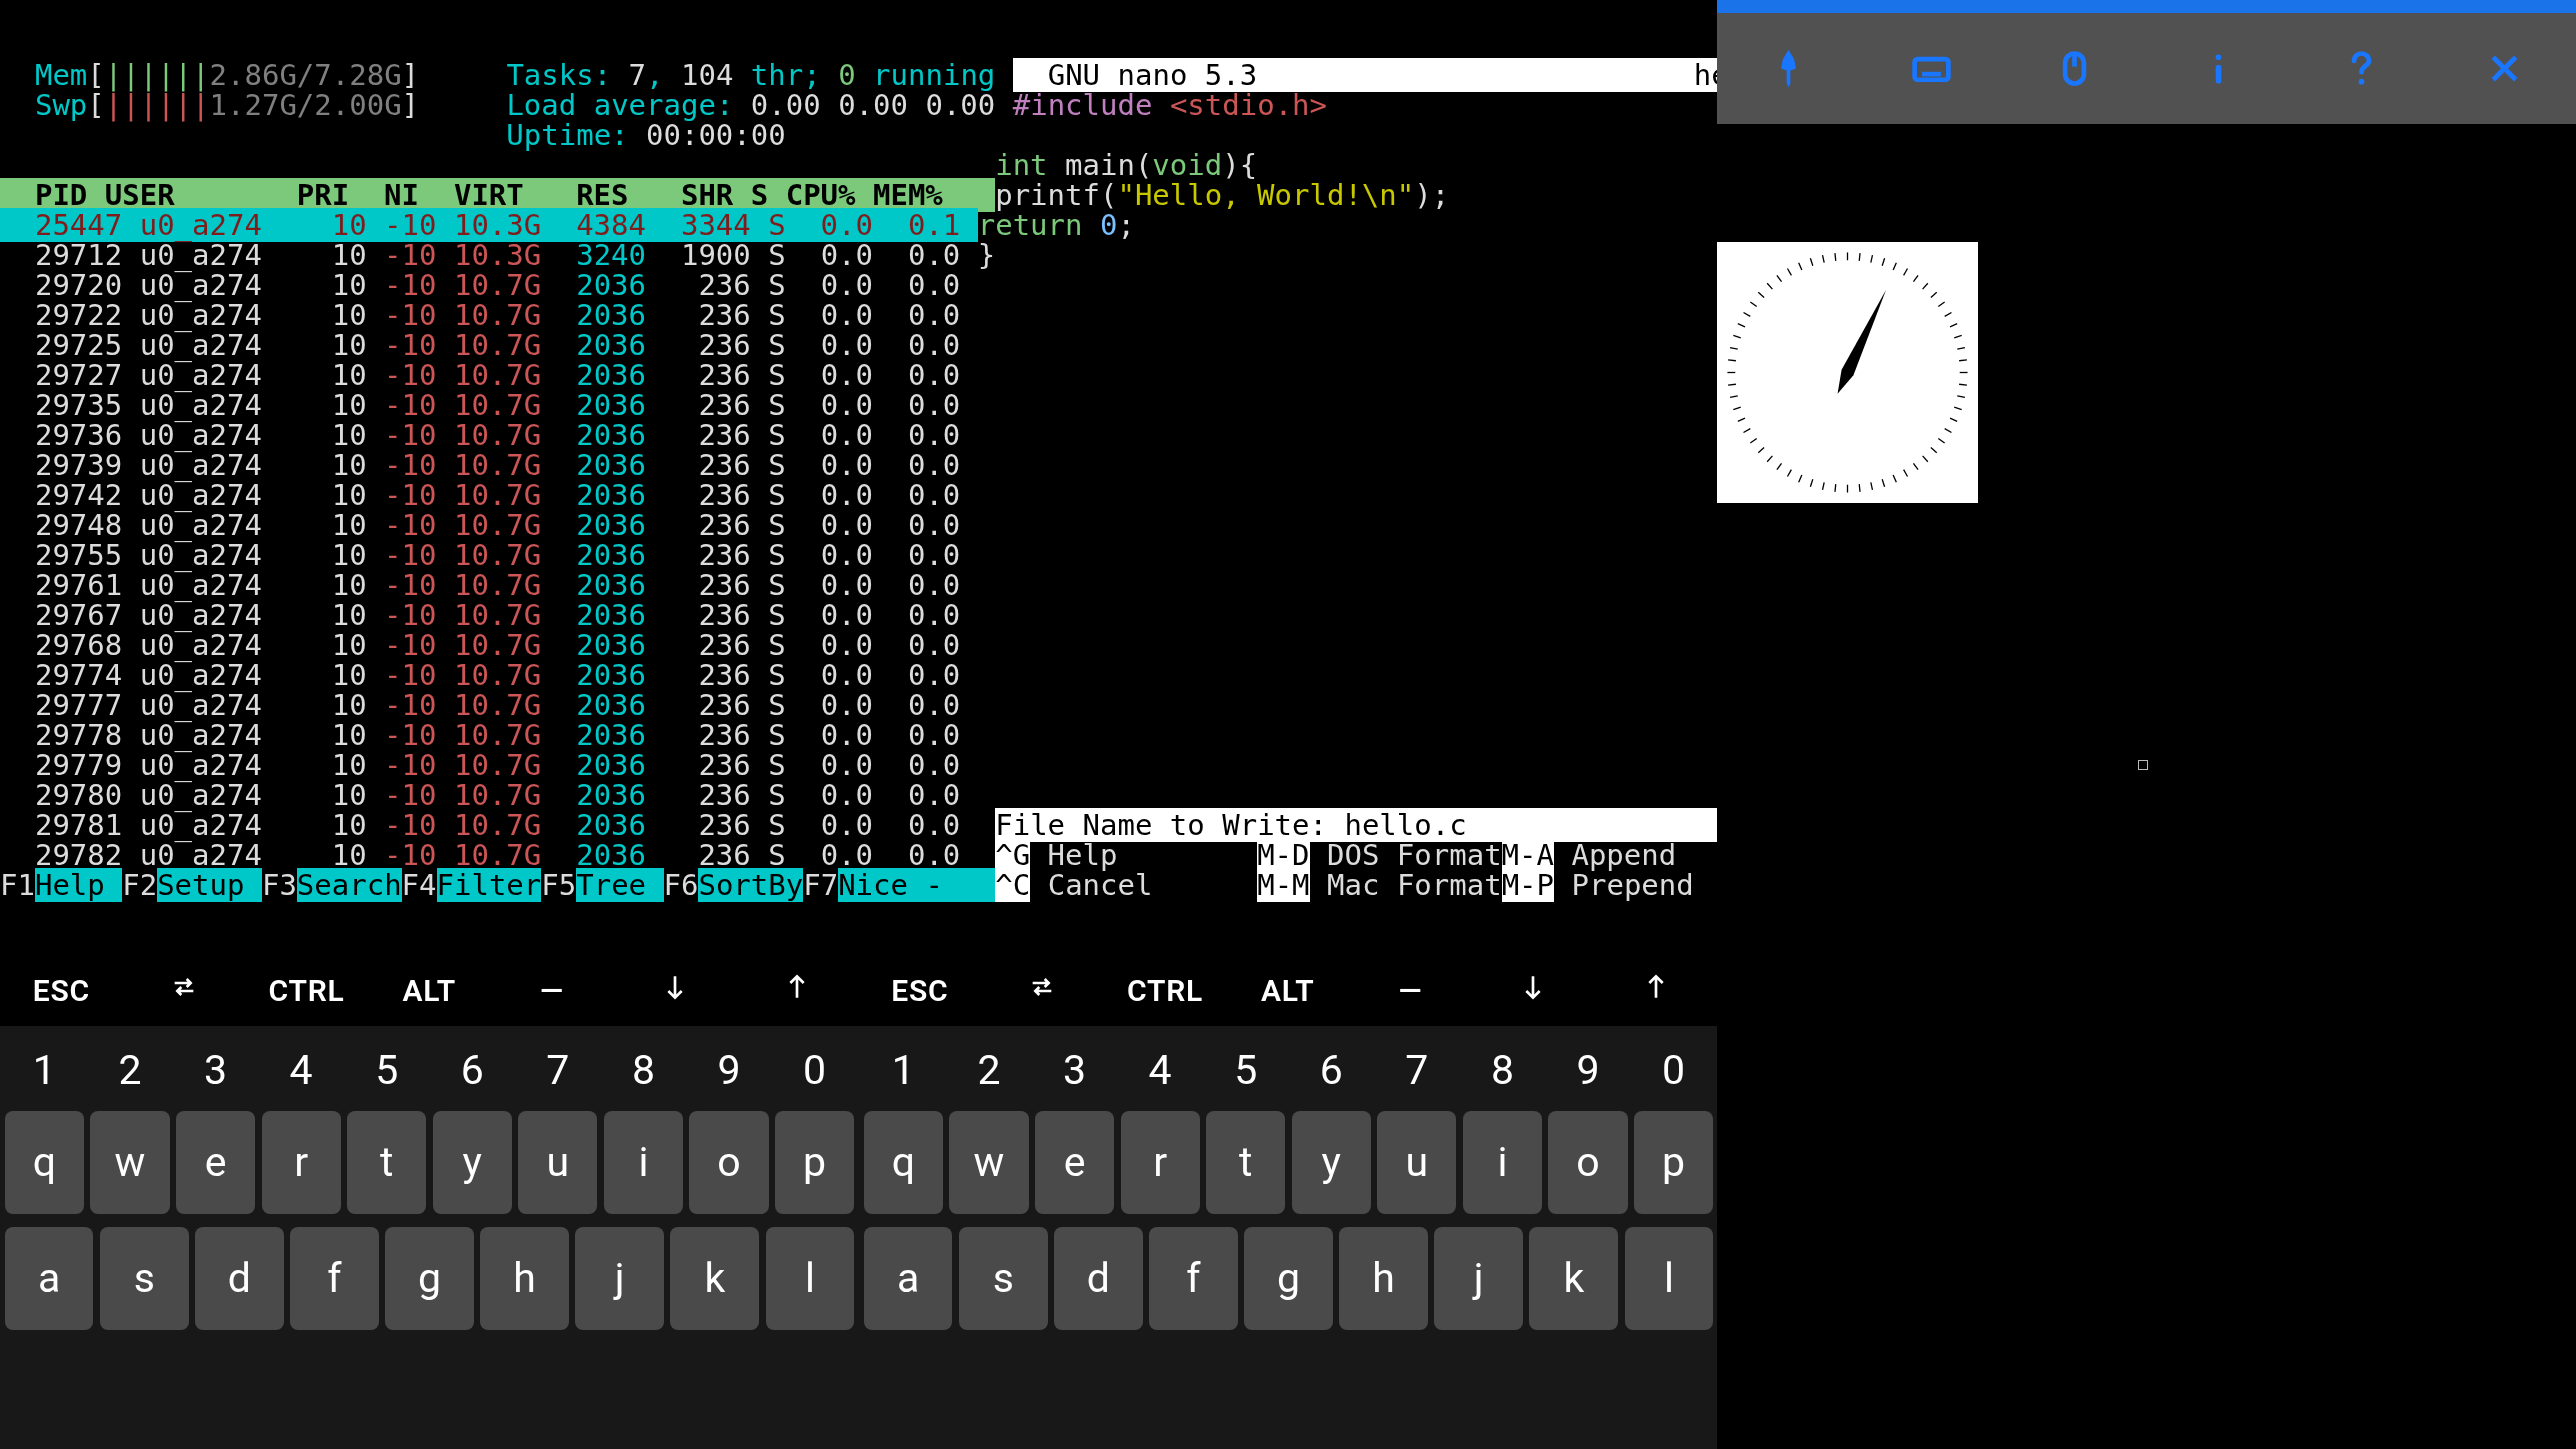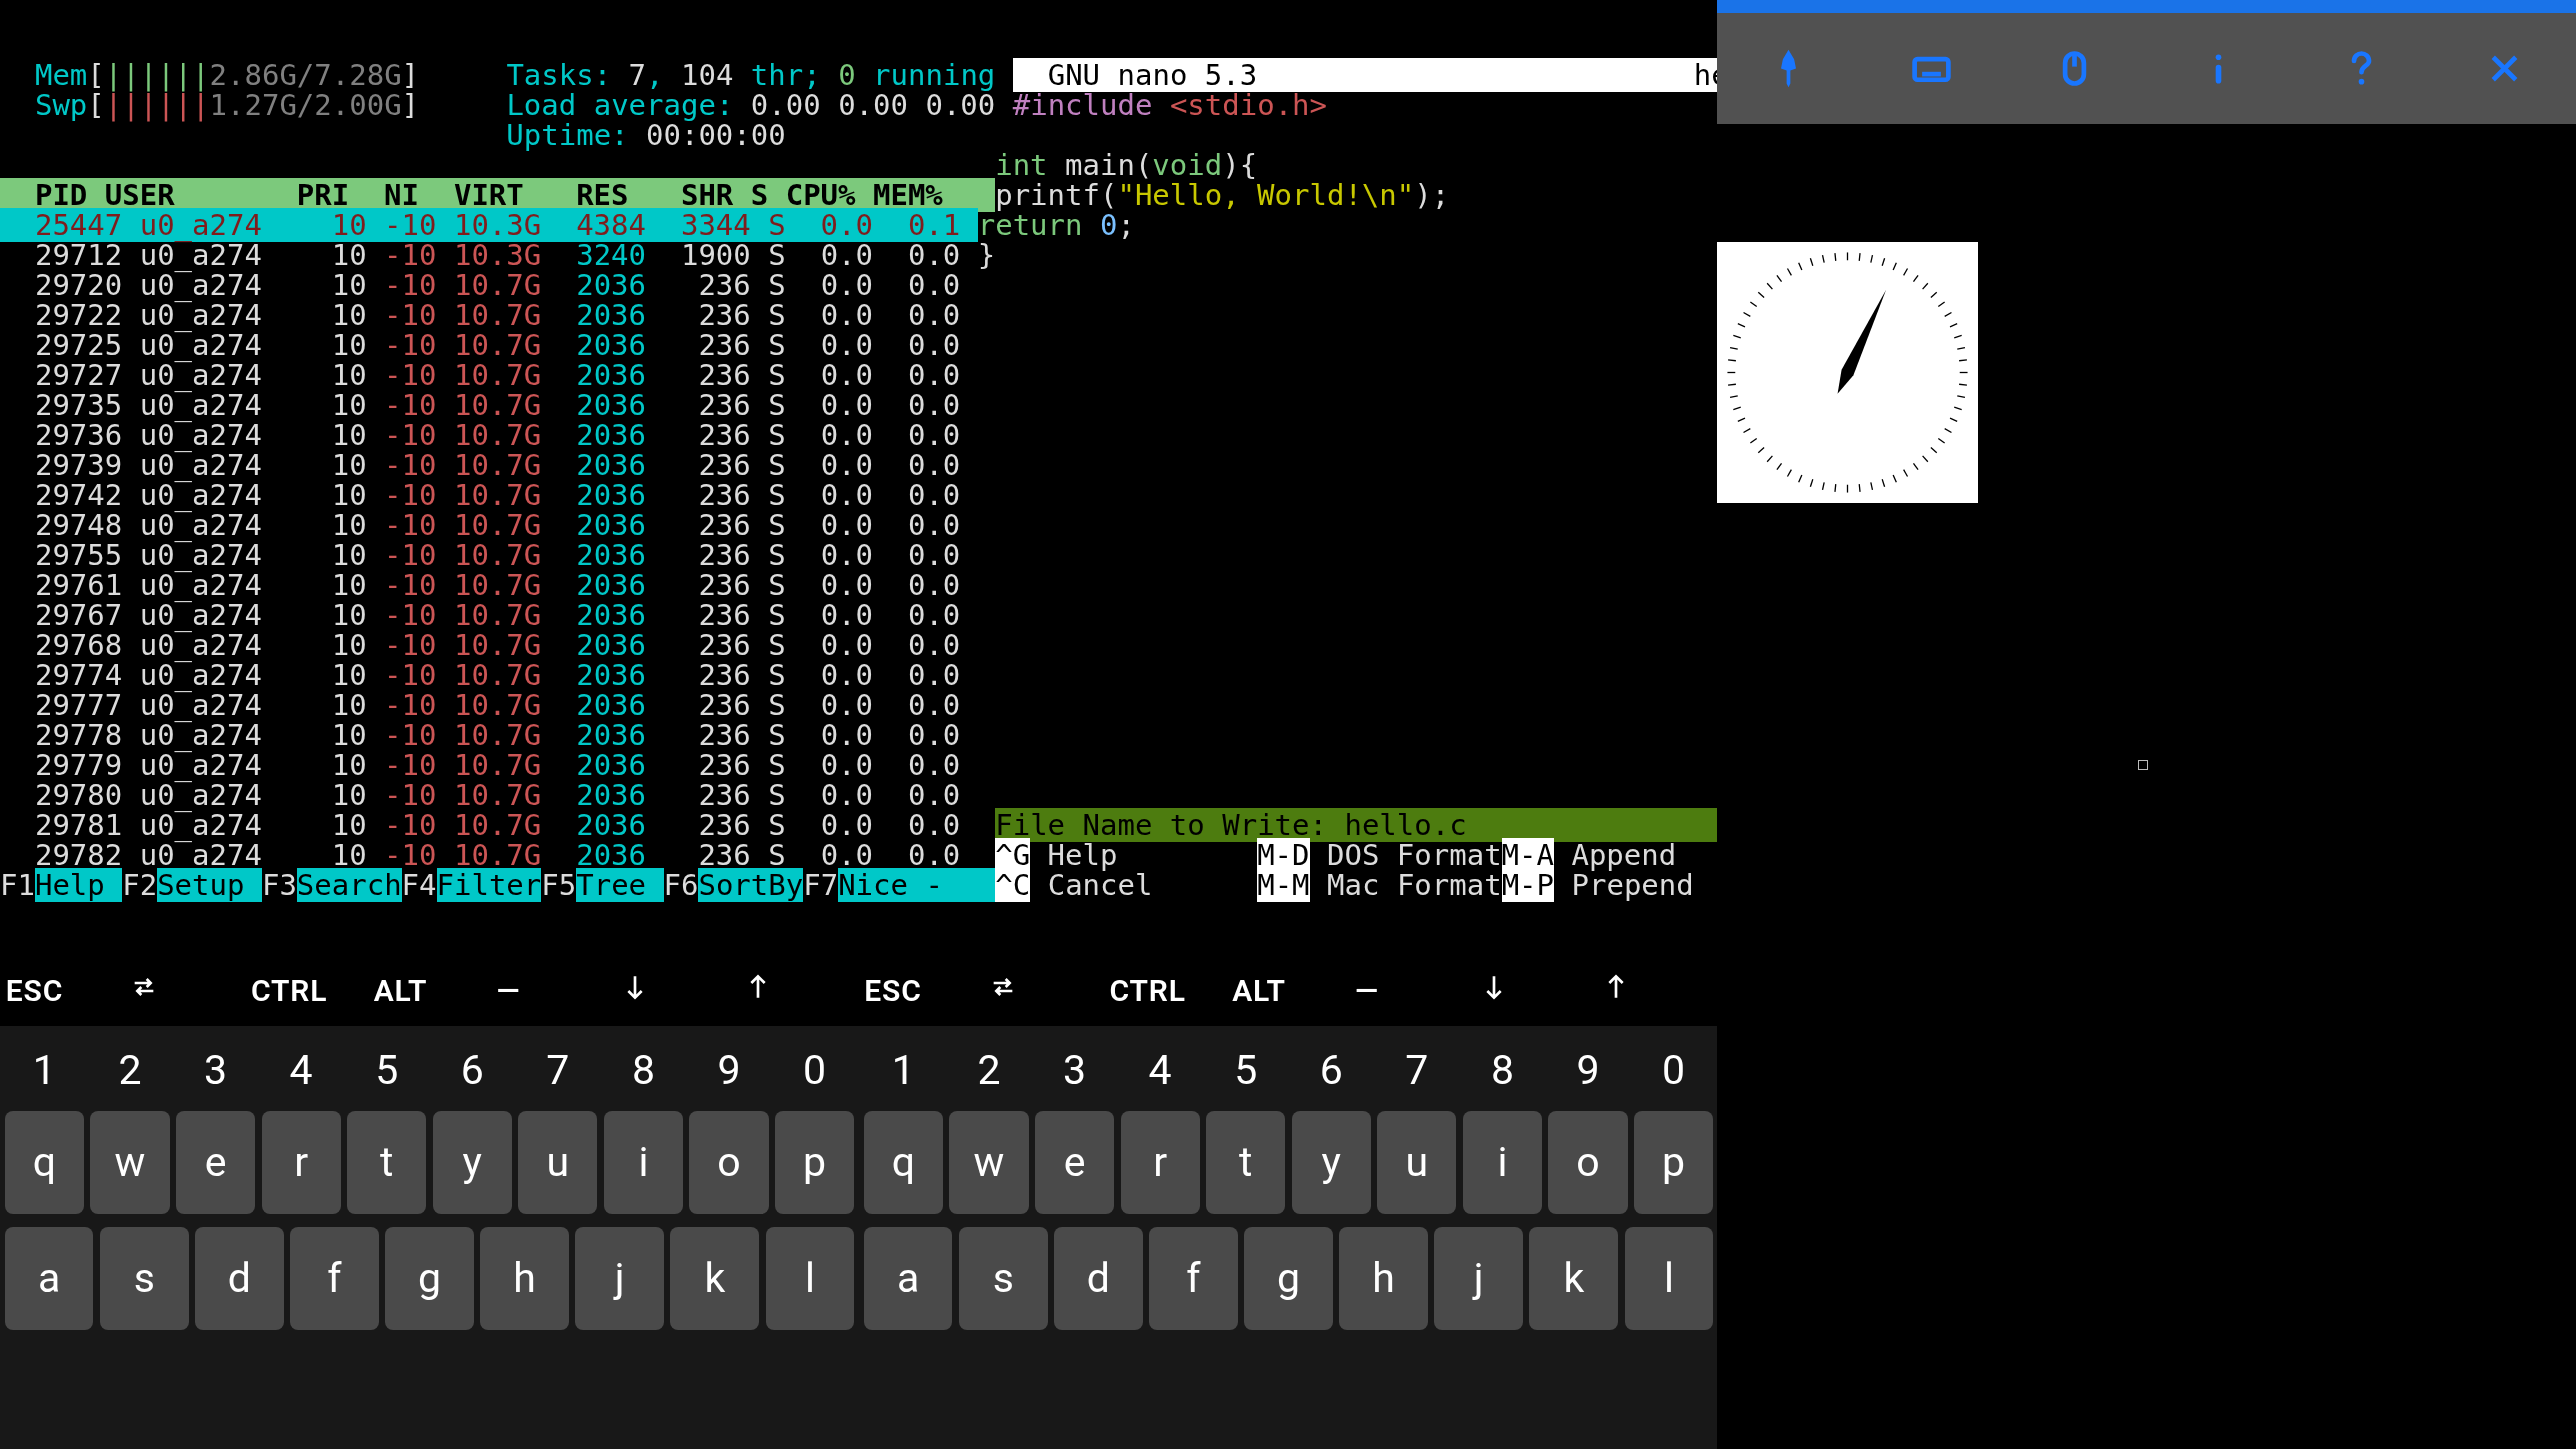--- a/index.html
+++ b/index.html
@@ -46,21 +46,21 @@
     background: #00c8c8;
     color: #7f1d1d;
   }
 
   
   .nano-title {
     background: #ffffff;
     color: #000;
   }
   .nano-prompt {
-    background: #4d7c0f;
+    background: #ffffff;
     color: #000;
   }
   .nano-short-key {
     background: #ffffff;
     color: #000;
   }
   .nano-short-label {
     color: #dcdcdc;
   }
 
@@ -129,21 +129,21 @@
     align-items: center;
     justify-content: space-around;
   }
   .extra-key {
     color: #fff;
     font-family: "Roboto", "Helvetica Neue", Arial, sans-serif;
     font-size: 30px;
     font-weight: 600;
     letter-spacing: 0.8px;
     width: 111px;
-    text-align: left;
+    text-align: center;
   }
   .extra-key svg { width: 32px; height: 32px; stroke: #fff; stroke-width: 4; fill: none; }
 
   
   .keyboard {
     position: absolute;
     left: 0; top: 1026px;
     width: 1717px;
     bottom: 0;
     background: #181818;

